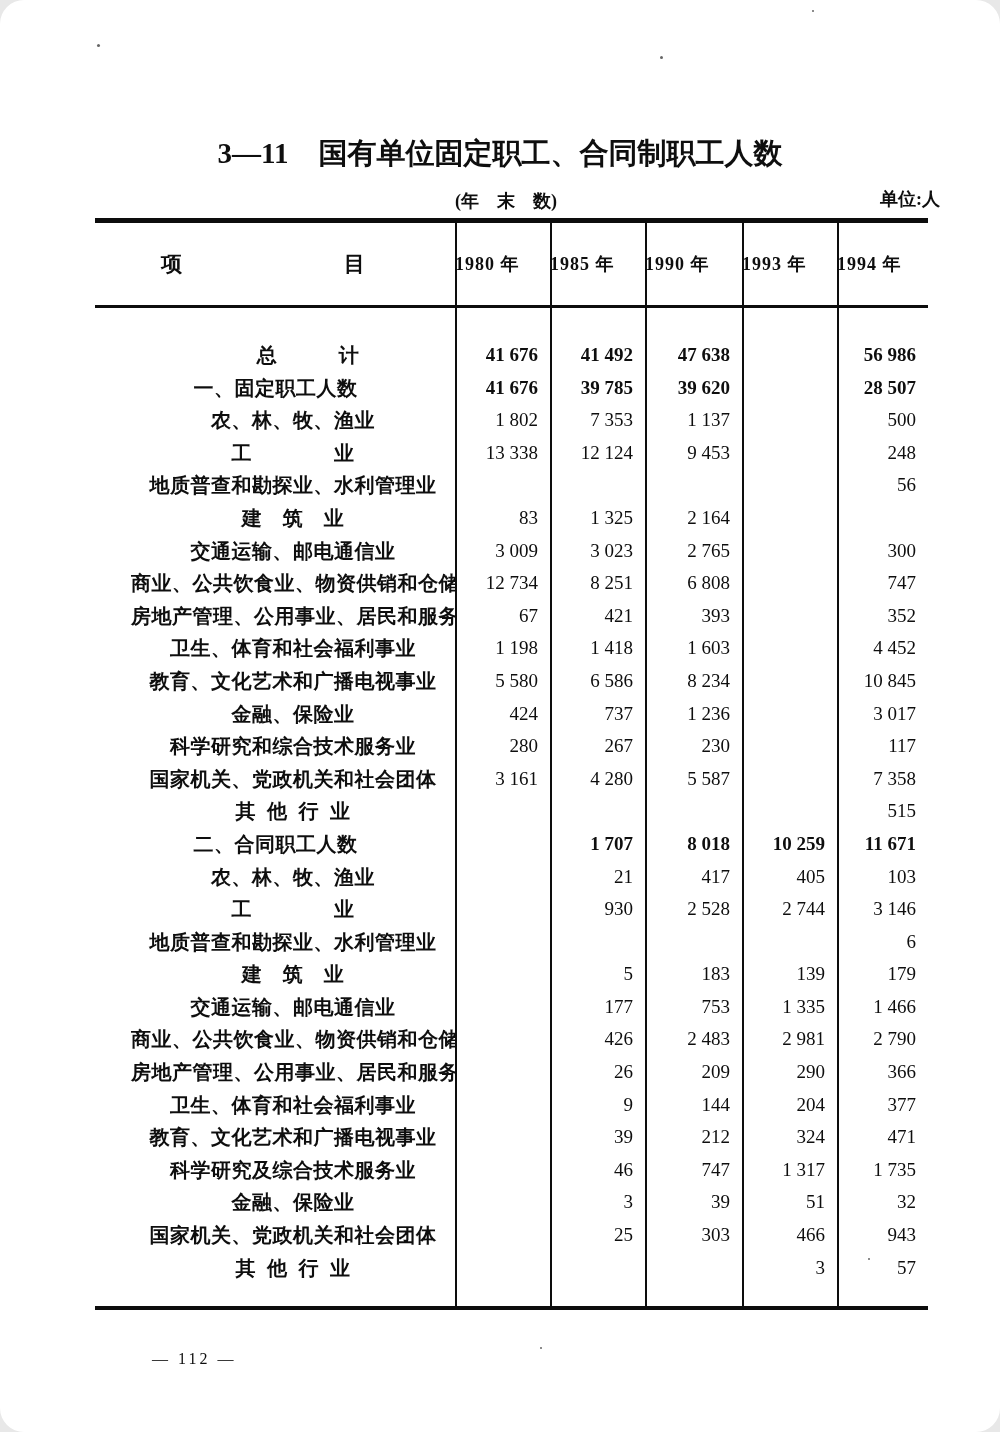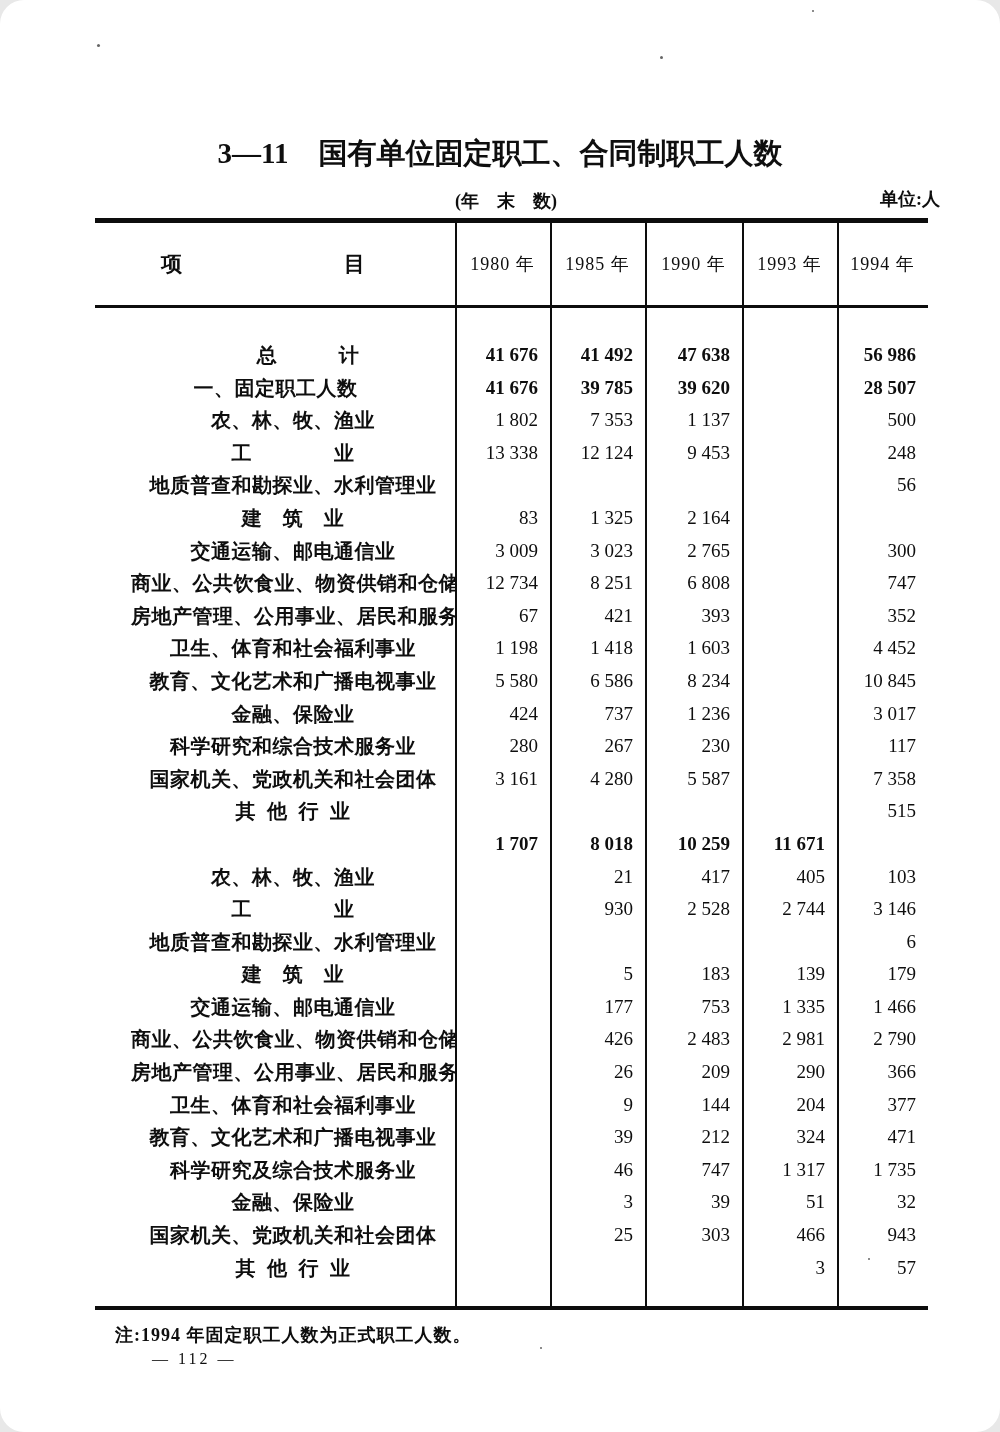--- a/index.html
+++ b/index.html
@@ -30,21 +30,21 @@
   .vline { position:absolute; top:0; bottom:0; width:2px; background:#0d0d0d; }
   .thead {
     position:relative; height:82px; border-bottom:3px solid #0d0d0d;
     display:grid; grid-template-columns:360px 95px 95px 97px 95px 91px;
     align-items:center;
   }
   .item-head {
     display:flex; justify-content:space-between; box-sizing:border-box;
     padding-left:66px; width:270px; font-size:21px; font-weight:bold;
   }
-  .year-head { text-align:center; font-size:18px; font-weight:normal; letter-spacing:1px; }
+  .year-head { font-size:18px; font-weight:bold; letter-spacing:1px; }
   .tbody { position:relative; padding-top:31px; }
   .trow {
     display:grid; grid-template-columns:360px 95px 95px 97px 95px 91px;
     height:32.6px; line-height:32.6px;
   }
   .tlabel {
     font-size:20px; font-weight:bold; white-space:pre; overflow:hidden;
     letter-spacing:0.5px;
     text-align:center;
   }
@@ -211,20 +211,21 @@
         </div>
         <div class="trow">
           <div class="tlabel indent-item">其  他  行  业</div>
           <div class="tval"></div>
           <div class="tval"></div>
           <div class="tval"></div>
           <div class="tval"></div>
           <div class="tval">515</div>
         </div>
         <div class="trow bold">
+          <div class="tlabel indent-section">二、合同职工人数</div>
           <div class="tval"></div>
           <div class="tval">1 707</div>
           <div class="tval">8 018</div>
           <div class="tval">10 259</div>
           <div class="tval">11 671</div>
         </div>
         <div class="trow">
           <div class="tlabel indent-item">农、林、牧、渔业</div>
           <div class="tval"></div>
           <div class="tval">21</div>
@@ -324,21 +325,20 @@
           <div class="tlabel indent-item">其  他  行  业</div>
           <div class="tval"></div>
           <div class="tval"></div>
           <div class="tval"></div>
           <div class="tval">3</div>
           <div class="tval">57</div>
         </div>
       </div>
   </div>
 
-  <div class="footnote">注:1994 年固定职工人数为正式职工人数。</div>
   <div class="page-number">— 112 —</div>
 
   <div class="speck" style="left:660px; top:56px;"></div>
   <div class="speck" style="left:97px;  top:44px;"></div>
   <div class="speck" style="left:812px; top:10px; width:2px; height:2px;"></div>
   <div class="speck" style="left:868px; top:1258px; width:2px; height:2px;"></div>
   <div class="speck" style="left:540px; top:1347px; width:2px; height:2px;"></div>
 
 </div>
 

